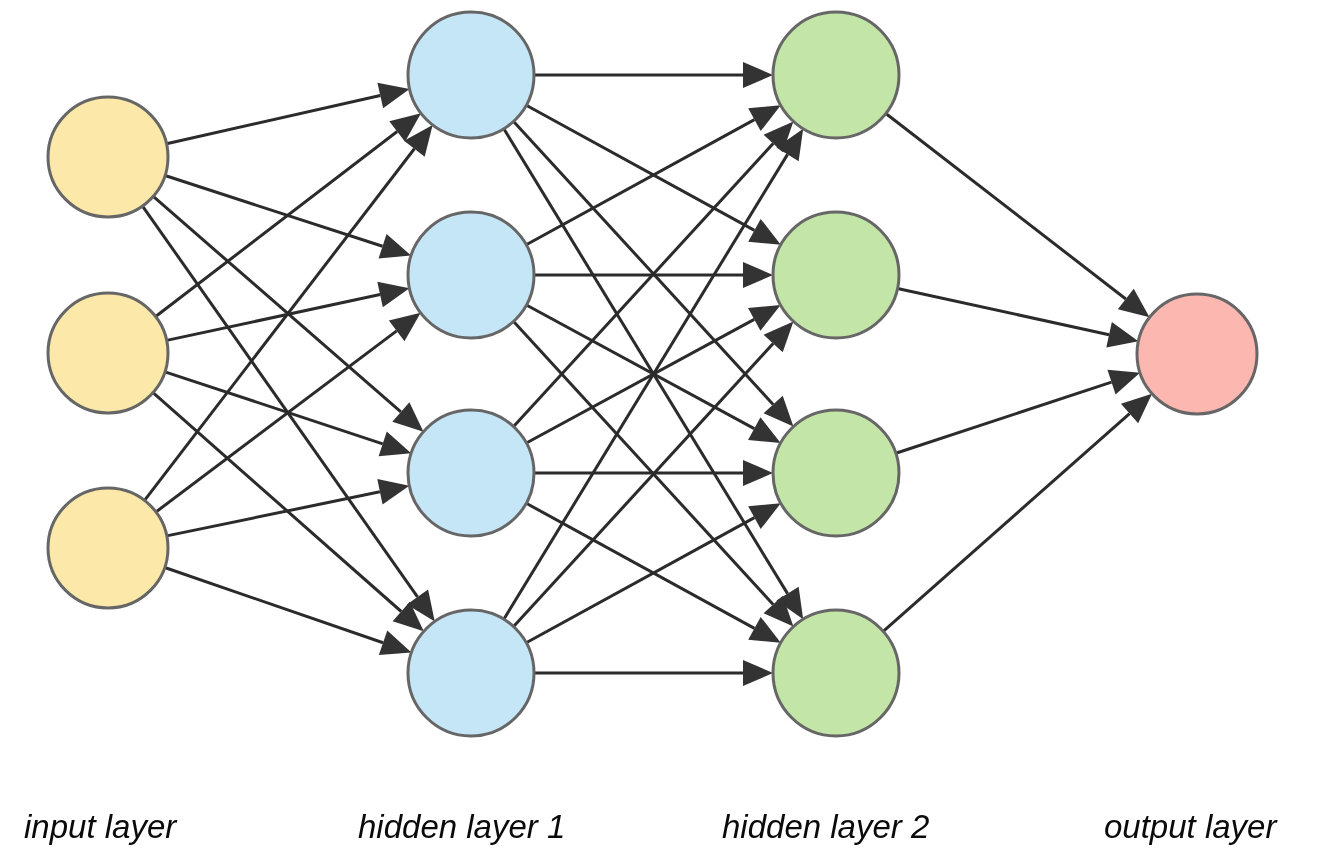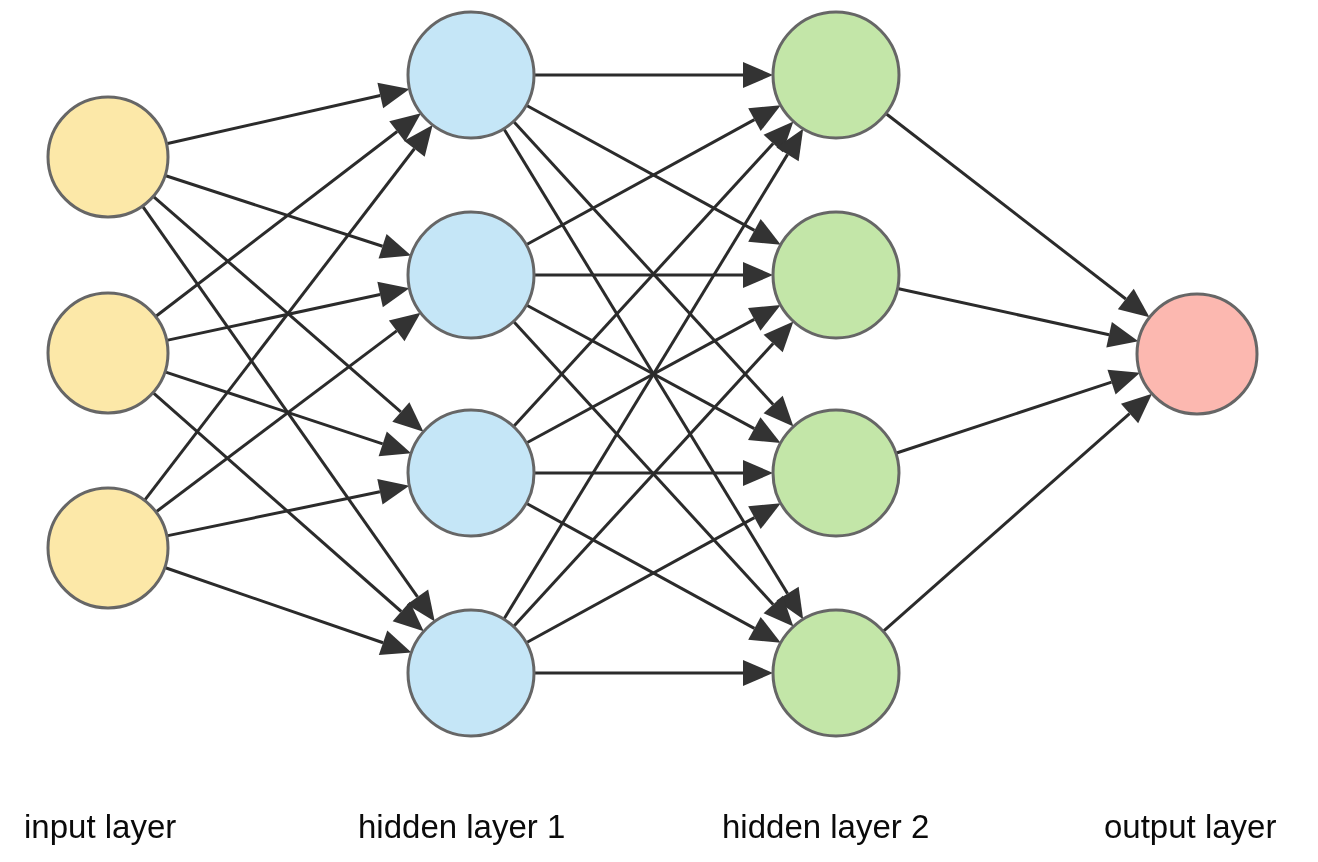--- a/index.html
+++ b/index.html
@@ -12,20 +12,21 @@
     width: 1318px;
     height: 862px;
     font-family: "Liberation Sans", sans-serif;
     overflow: hidden;
   }
   #diagram-root {
     position: relative;
     width: 1041px;
     height: 862px;
     background: #ffffff;
+    font-style: italic;
   }
   svg#nn-svg {
     display: block;
     width: 1318px;
     height: 862px;
   }
   .node-circle {
     stroke-width: 3;
   }
   .edge-line {

